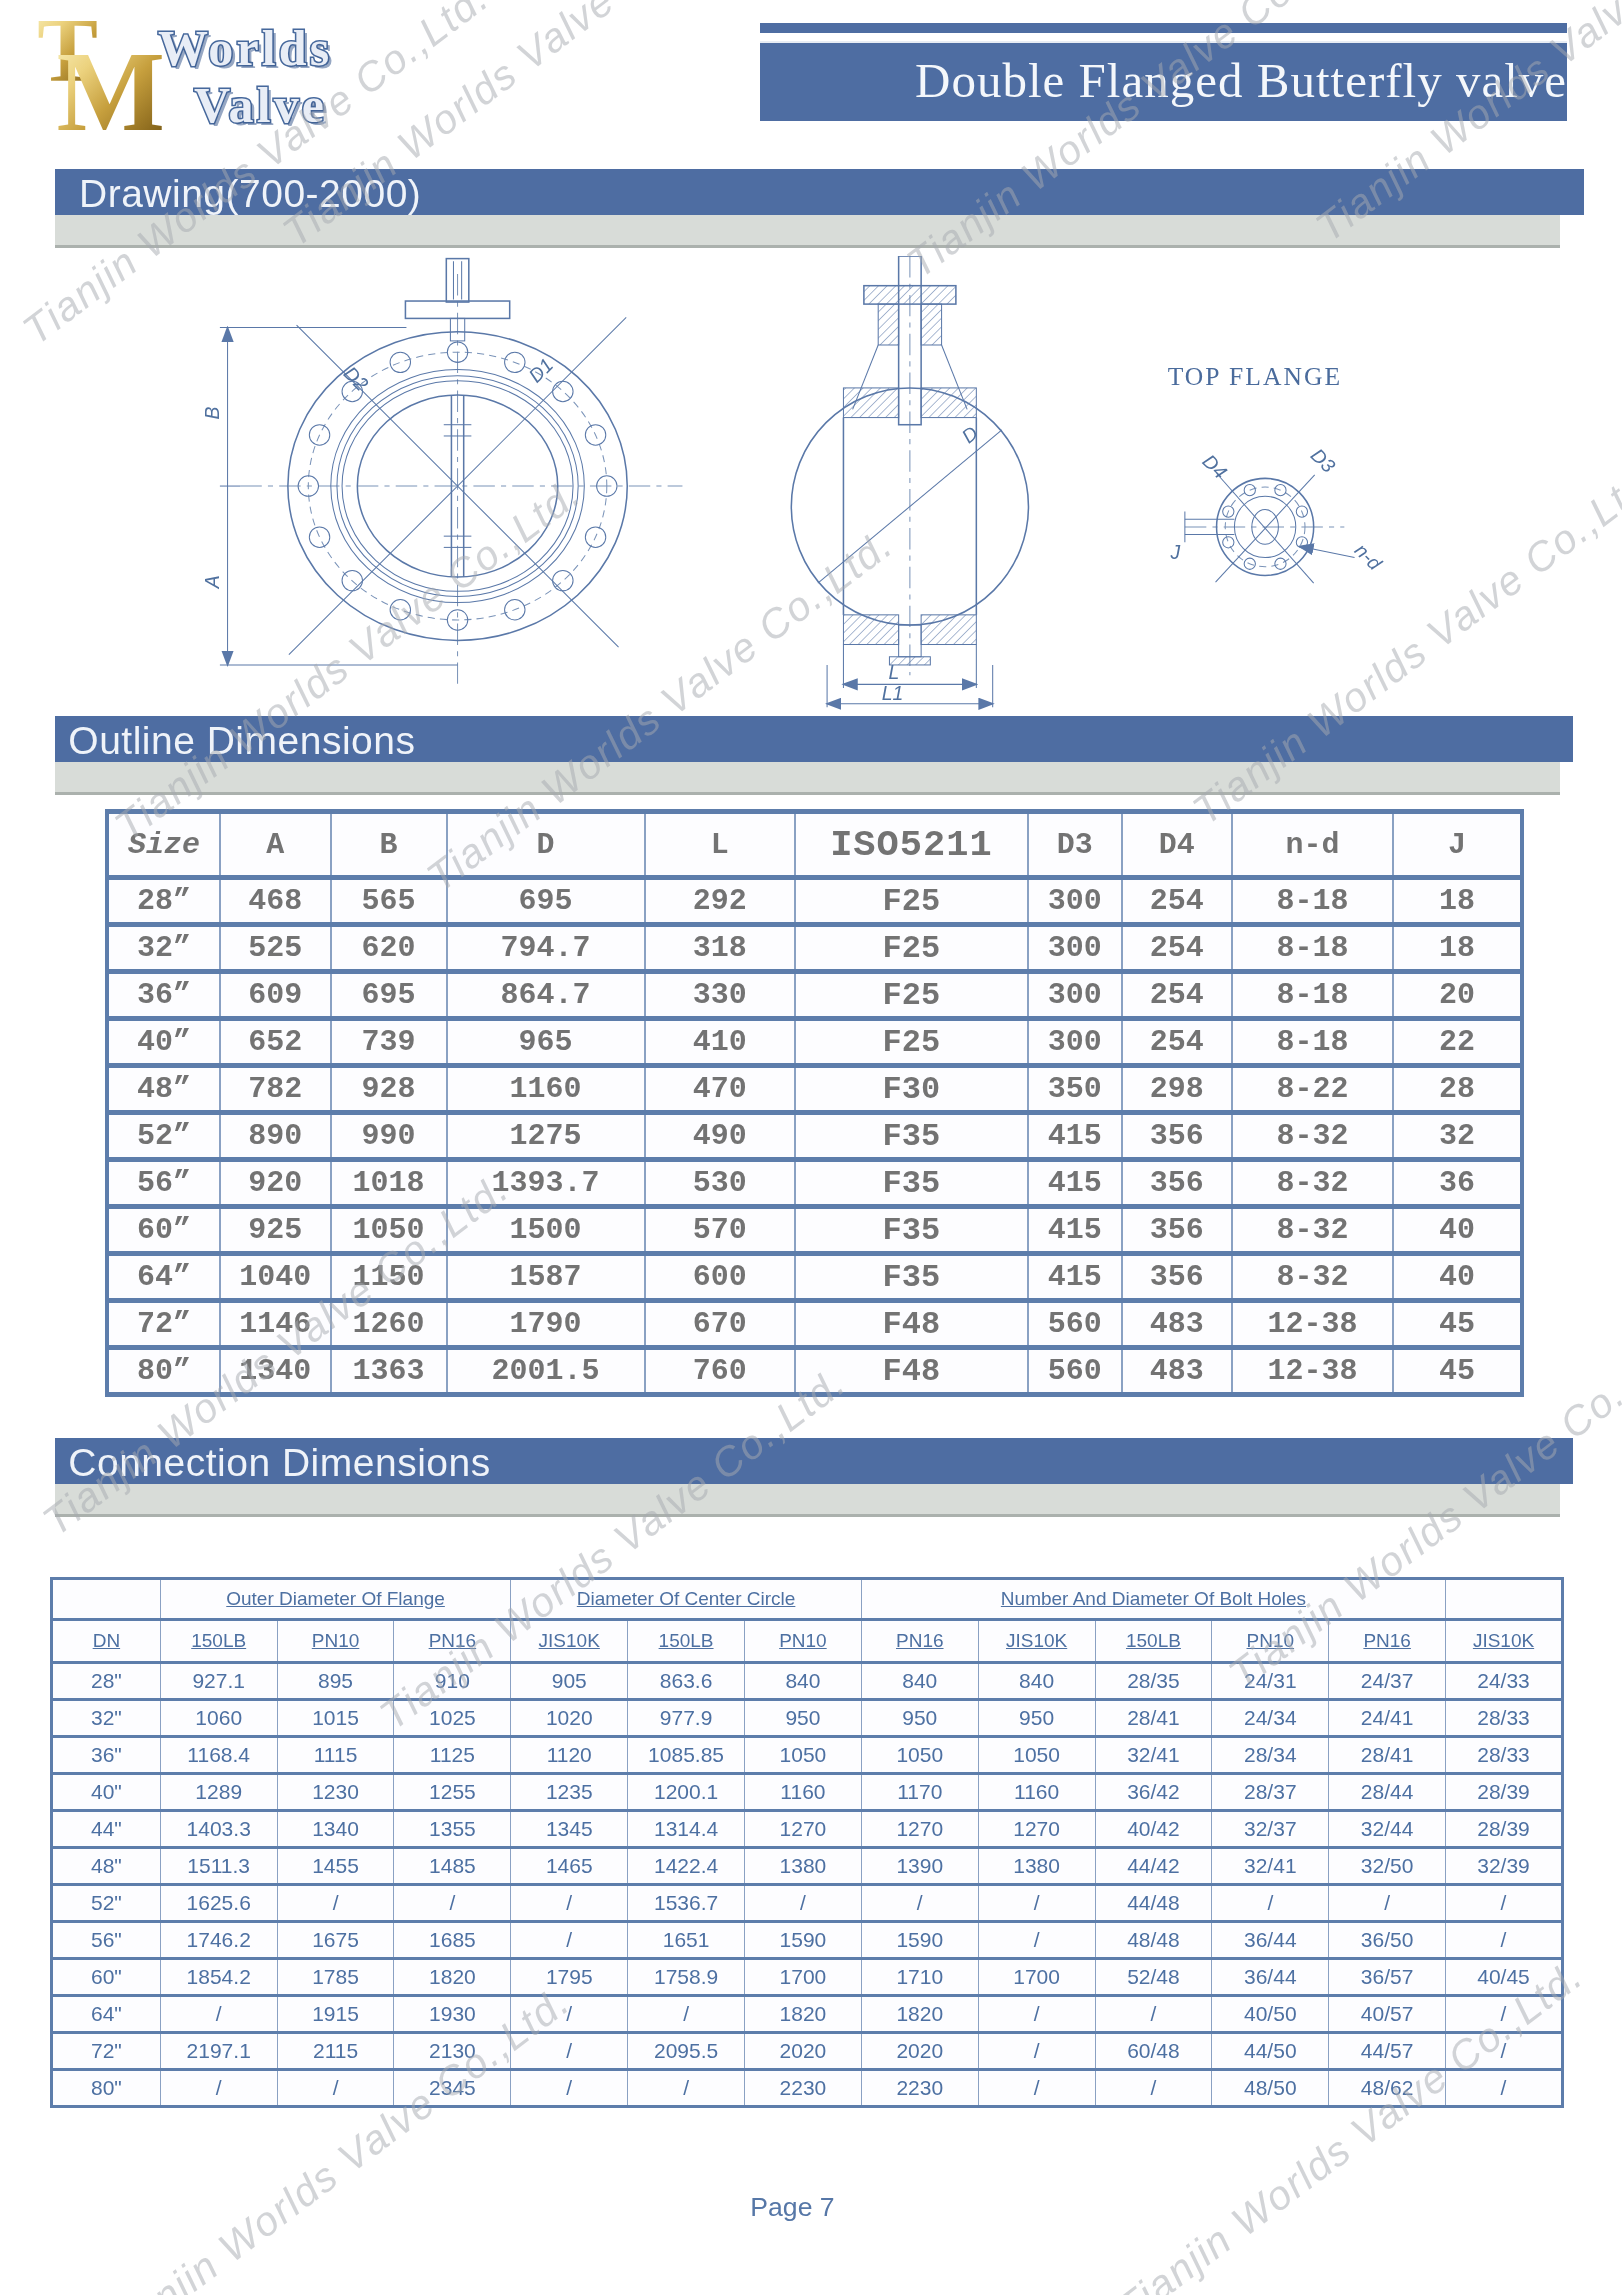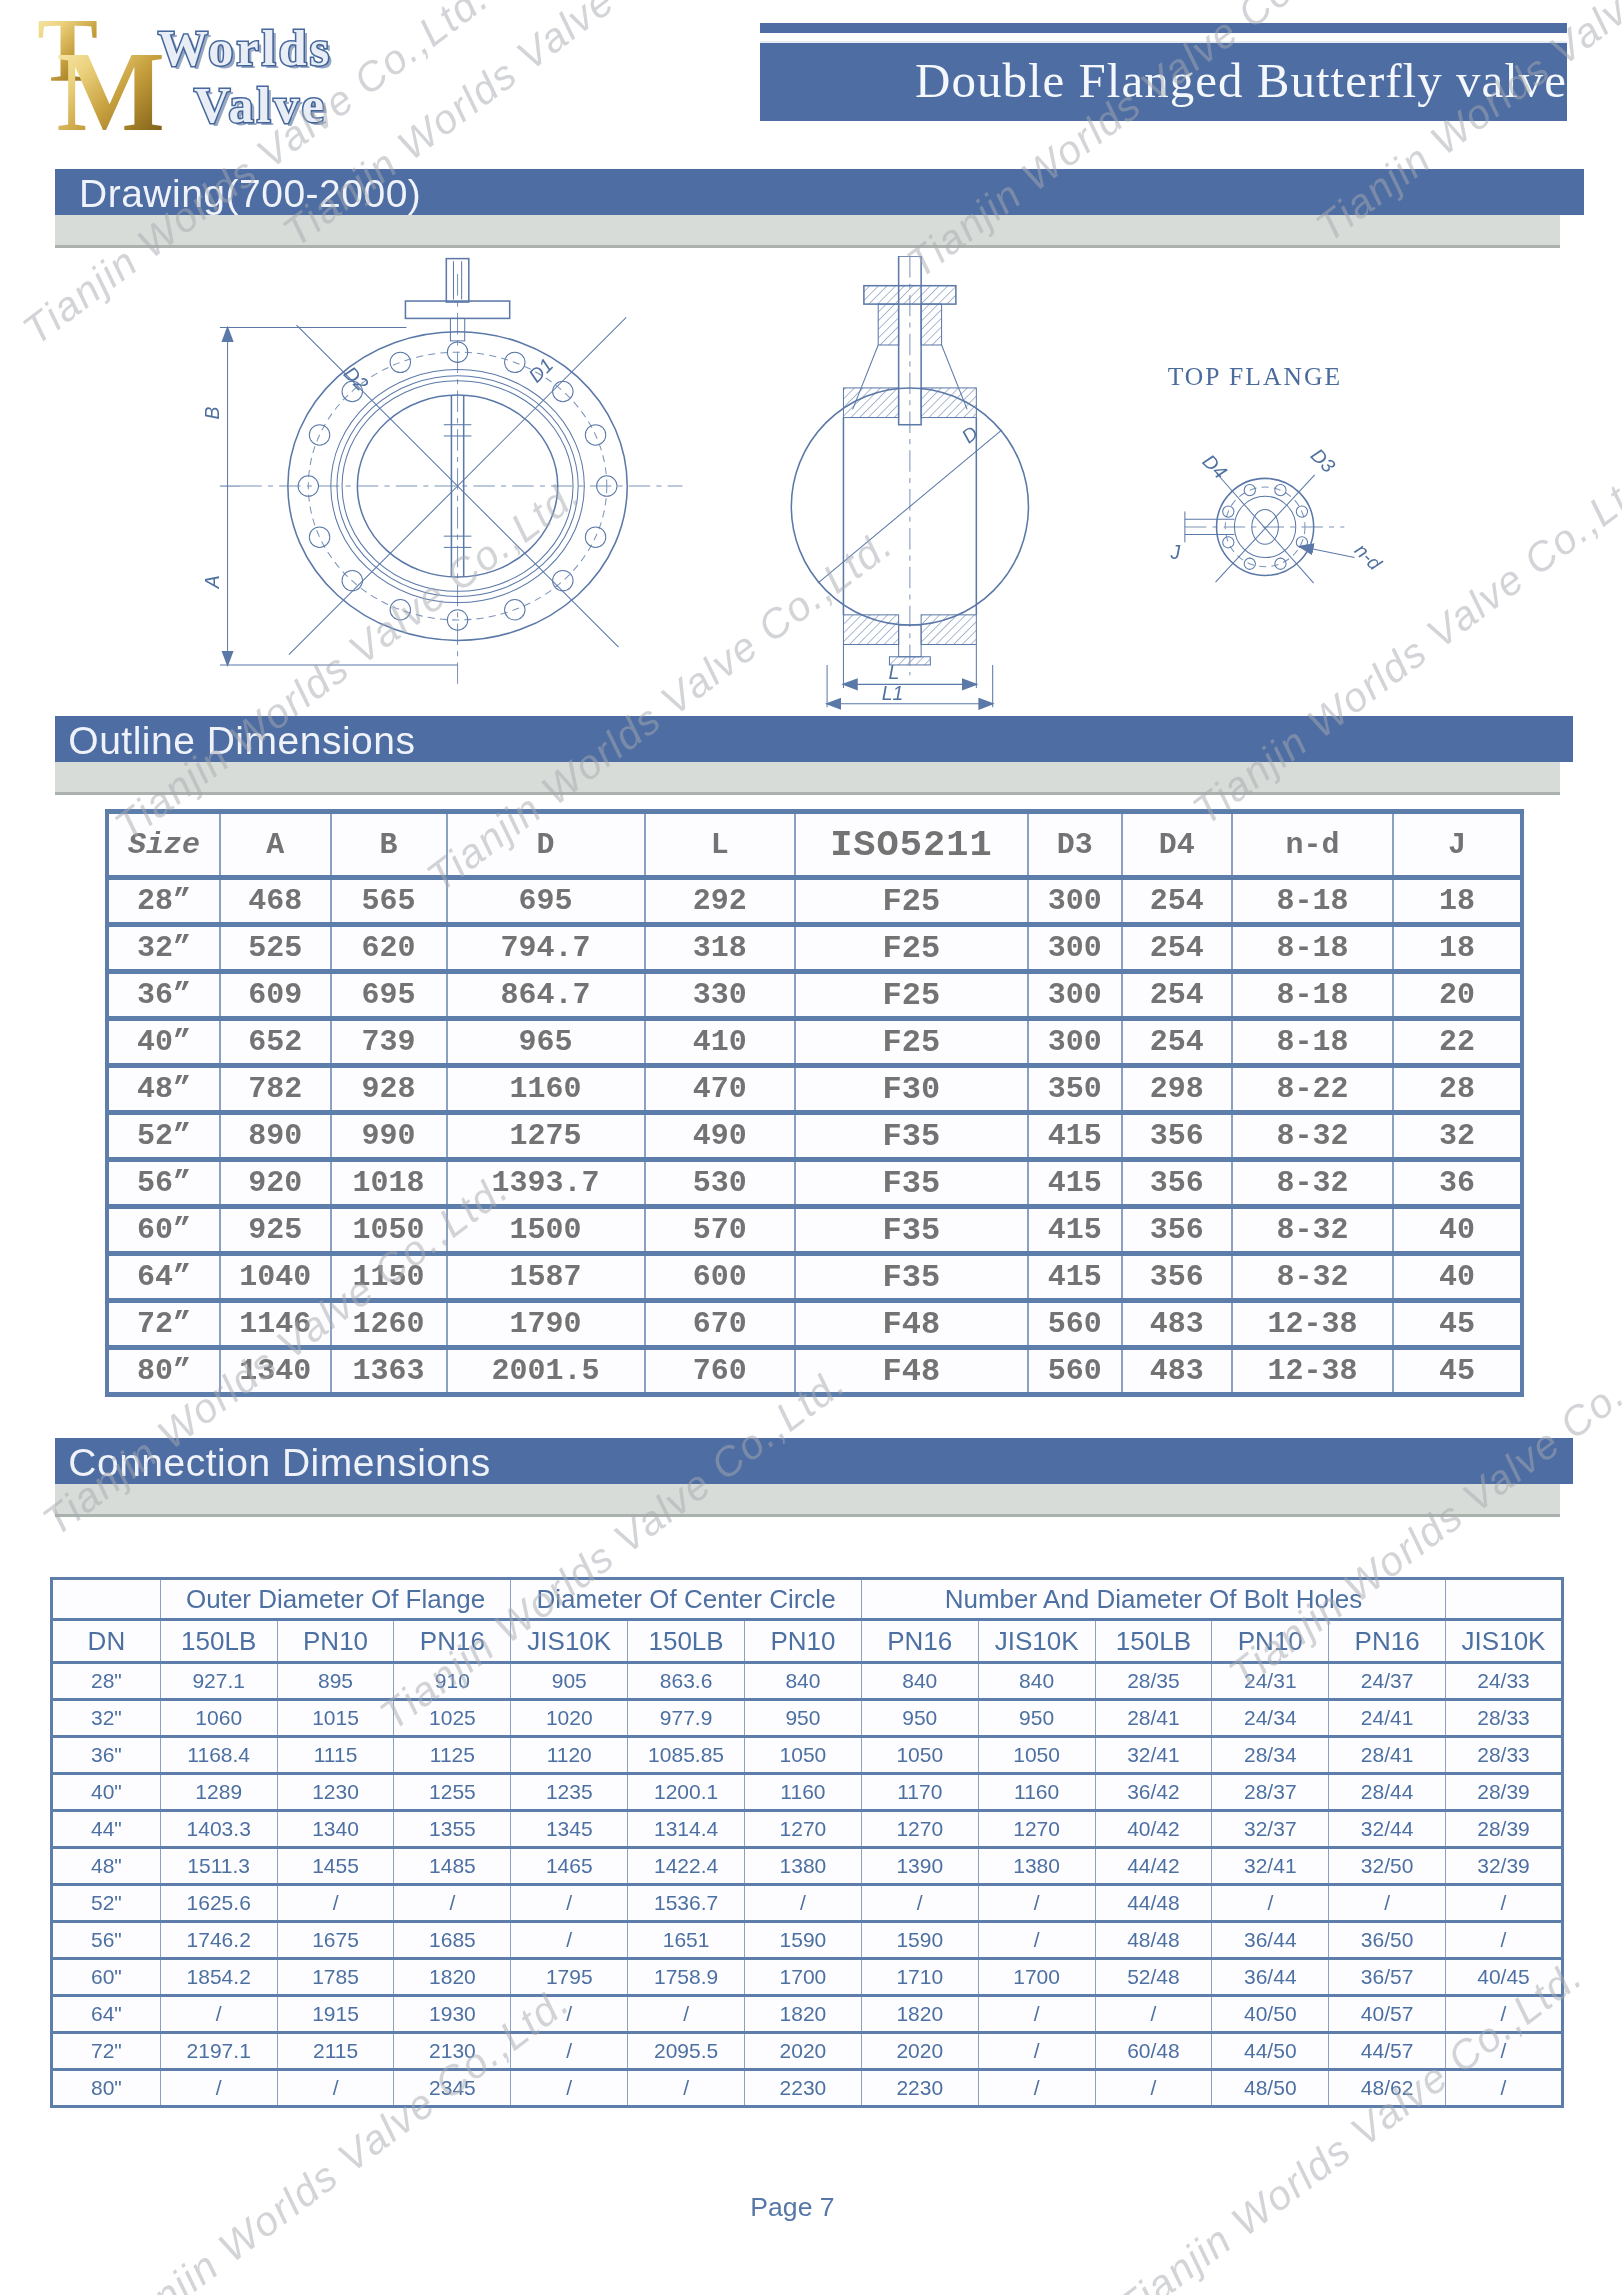--- a/index.html
+++ b/index.html
@@ -57,21 +57,21 @@
 
   #connection-table{left:50px;top:1577px;width:1514px;
                  font-family:"Liberation Sans",sans-serif;
                  color:#4d70a2;font-size:21px;border:3.6px solid #5d7dab;}
   #connection-table th,#connection-table td{border-left:1.5px solid #8aa1c3;border-right:1.5px solid #8aa1c3;
                  border-top:3.6px solid #5d7dab;border-bottom:3.6px solid #5d7dab;
                  text-align:center;vertical-align:middle;font-weight:normal;overflow:hidden;}
   #connection-table tr{height:37px;}
   #connection-table tr:nth-child(1){height:41px;}
   #connection-table tr:nth-child(2){height:43px;}
-  #connection-table th{font-size:26px;}
+  #connection-table th{font-size:19px;text-decoration:underline;}
 
   
   .footer{position:absolute;left:0;top:2192px;width:1585px;text-align:center;
           font-size:26.6px;color:#5677a7;}
 
   
   .wm{position:absolute;white-space:nowrap;font-style:italic;font-size:41px;letter-spacing:1.5px;
       color:rgba(165,170,176,0.5);transform:translate(-50%,-50%) rotate(-37deg);
       pointer-events:none;z-index:50;}
 </style>

